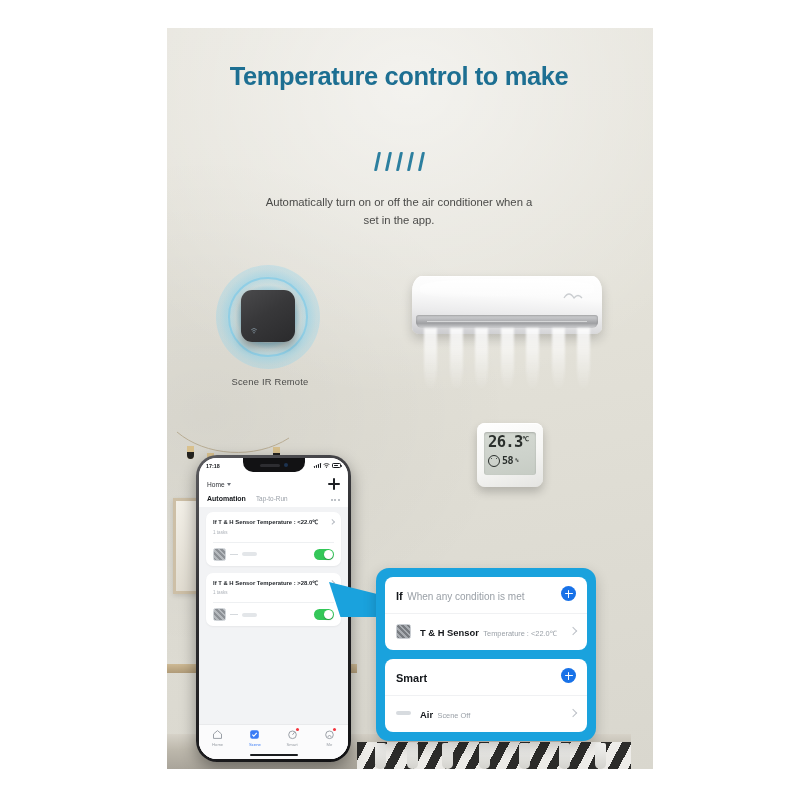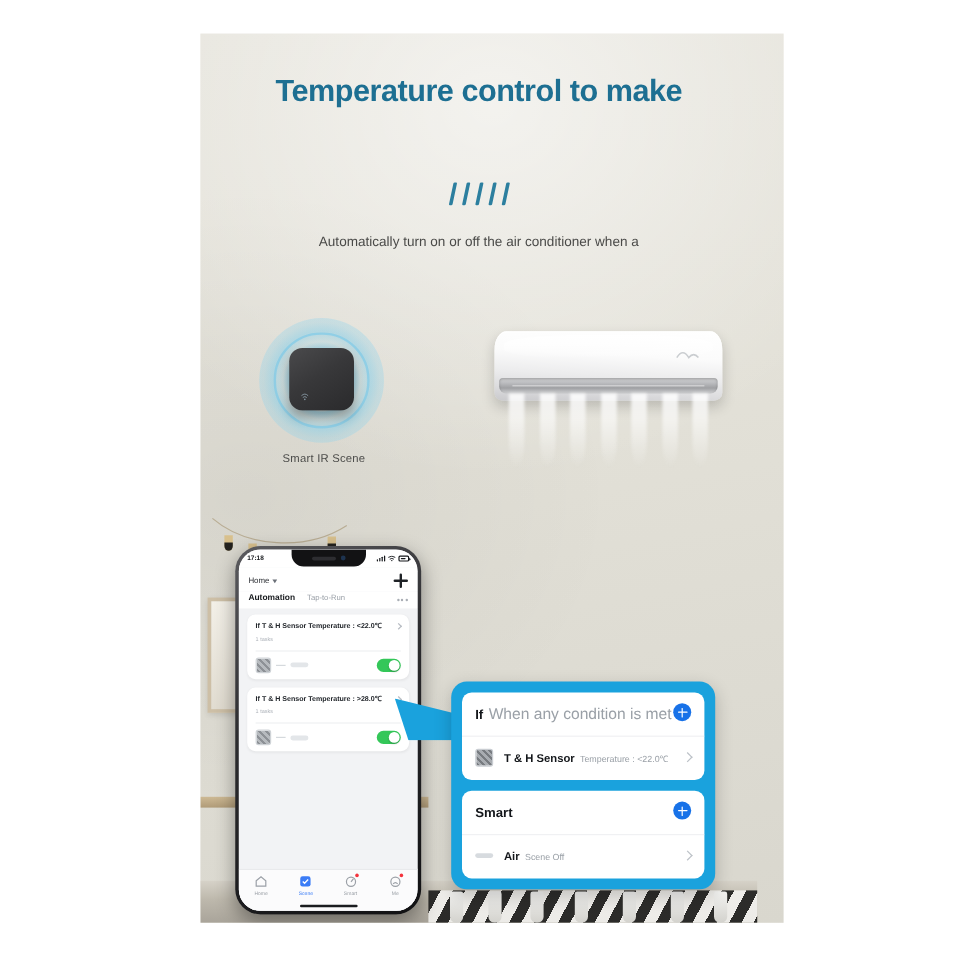--- a/index.html
+++ b/index.html
@@ -568,21 +568,21 @@
     align-items: flex-start;
     justify-content: space-between;
   }
   .co-head .htxt .h {
     font-size: 11px;
     font-weight: bold;
     color: #14171b;
     line-height: 1.25;
   }
   .co-head .htxt .s {
-    font-size: 13px;
+    font-size: 10px;
     color: #9aa0a7;
     margin-top: 3px;
   }
   .co-plus {
     width: 15px; height: 15px; border-radius: 50%;
     background: #1872e8; position: relative; flex: none;
   }
   .co-plus::before, .co-plus::after {
     content:""; position:absolute; background:#fff; border-radius:1px;
   }
@@ -640,20 +640,21 @@
     <div id="ticks">
       <i></i>
       <i></i>
       <i></i>
       <i></i>
       <i></i>
     </div>
 
     <div id="subhead">
       <span class="l">Automatically turn on or off the air conditioner when a</span>
+      <span class="l">set in the app.</span>
     </div>
 
     <svg class="bg-soft" id="garland" viewBox="0 0 120 44">
       <path d="M2 6 C 30 30, 80 34, 114 12" stroke="#b9ad94" stroke-width="1" fill="none"></path>
       <g fill="#d8c08d">
         <path d="M12 20 l7 0 0 9 a3.5 4 0 0 1 -7 0 z"></path>
         <path d="M32 27 l7 0 0 9 a3.5 4 0 0 1 -7 0 z"></path>
         <path d="M54 31 l7 0 0 9 a3.5 4 0 0 1 -7 0 z"></path>
         <path d="M76 29 l7 0 0 9 a3.5 4 0 0 1 -7 0 z"></path>
         <path d="M98 21 l7 0 0 9 a3.5 4 0 0 1 -7 0 z"></path>
@@ -676,40 +677,52 @@
 
     <div id="ir-cluster">
       <div id="ir-rings"></div>
       <div id="ir-device">
         <svg id="ir-led" viewBox="0 0 10 10">
           <path d="M1 4 Q5 0 9 4" stroke="#9fb6c4" stroke-width="1.1" fill="none"></path>
           <path d="M2.6 6.1 Q5 3.8 7.4 6.1" stroke="#9fb6c4" stroke-width="1.1" fill="none"></path>
           <circle cx="5" cy="8.2" r="1" fill="#9fb6c4"></circle>
         </svg>
       </div>
-      <div id="ir-label">Smart IR Scene</div>
+      <div id="ir-label">Scene IR Remote</div>
     </div>
 
     <div id="ac">
       <div id="ac-body"></div>
       <div id="ac-vent"></div>
       <svg id="ac-logo" viewBox="0 0 22 12">
         <path d="M2 9 Q7 1 12 9 Q16 4 20 9" stroke="#9aa0a6" stroke-width="1.3" fill="none"></path>
       </svg>
     </div>
     <div id="ac-flow">
       <span></span>
       <span></span>
       <span></span>
       <span></span>
       <span></span>
       <span></span>
       <span></span>
     </div>
 
+    <div id="sensor">
+      <div id="sensor-lcd">
+        <div id="sensor-temp">
+          <span>26.3</span><span class="u">℃</span>
+        </div>
+        <div id="sensor-hum">
+          <span id="smiley"></span>
+          <span>58</span>
+            <span class="u">%</span>
+        </div>
+      </div>
+    </div>
 
     <div class="leg" style="left:208px"></div>
     <div class="leg" style="left:240px"></div>
     <div class="leg" style="left:275px"></div>
     <div class="leg" style="left:312px"></div>
     <div class="leg" style="left:352px"></div>
     <div class="leg" style="left:392px"></div>
     <div class="leg" style="left:428px"></div>
 
     <div id="phone">

